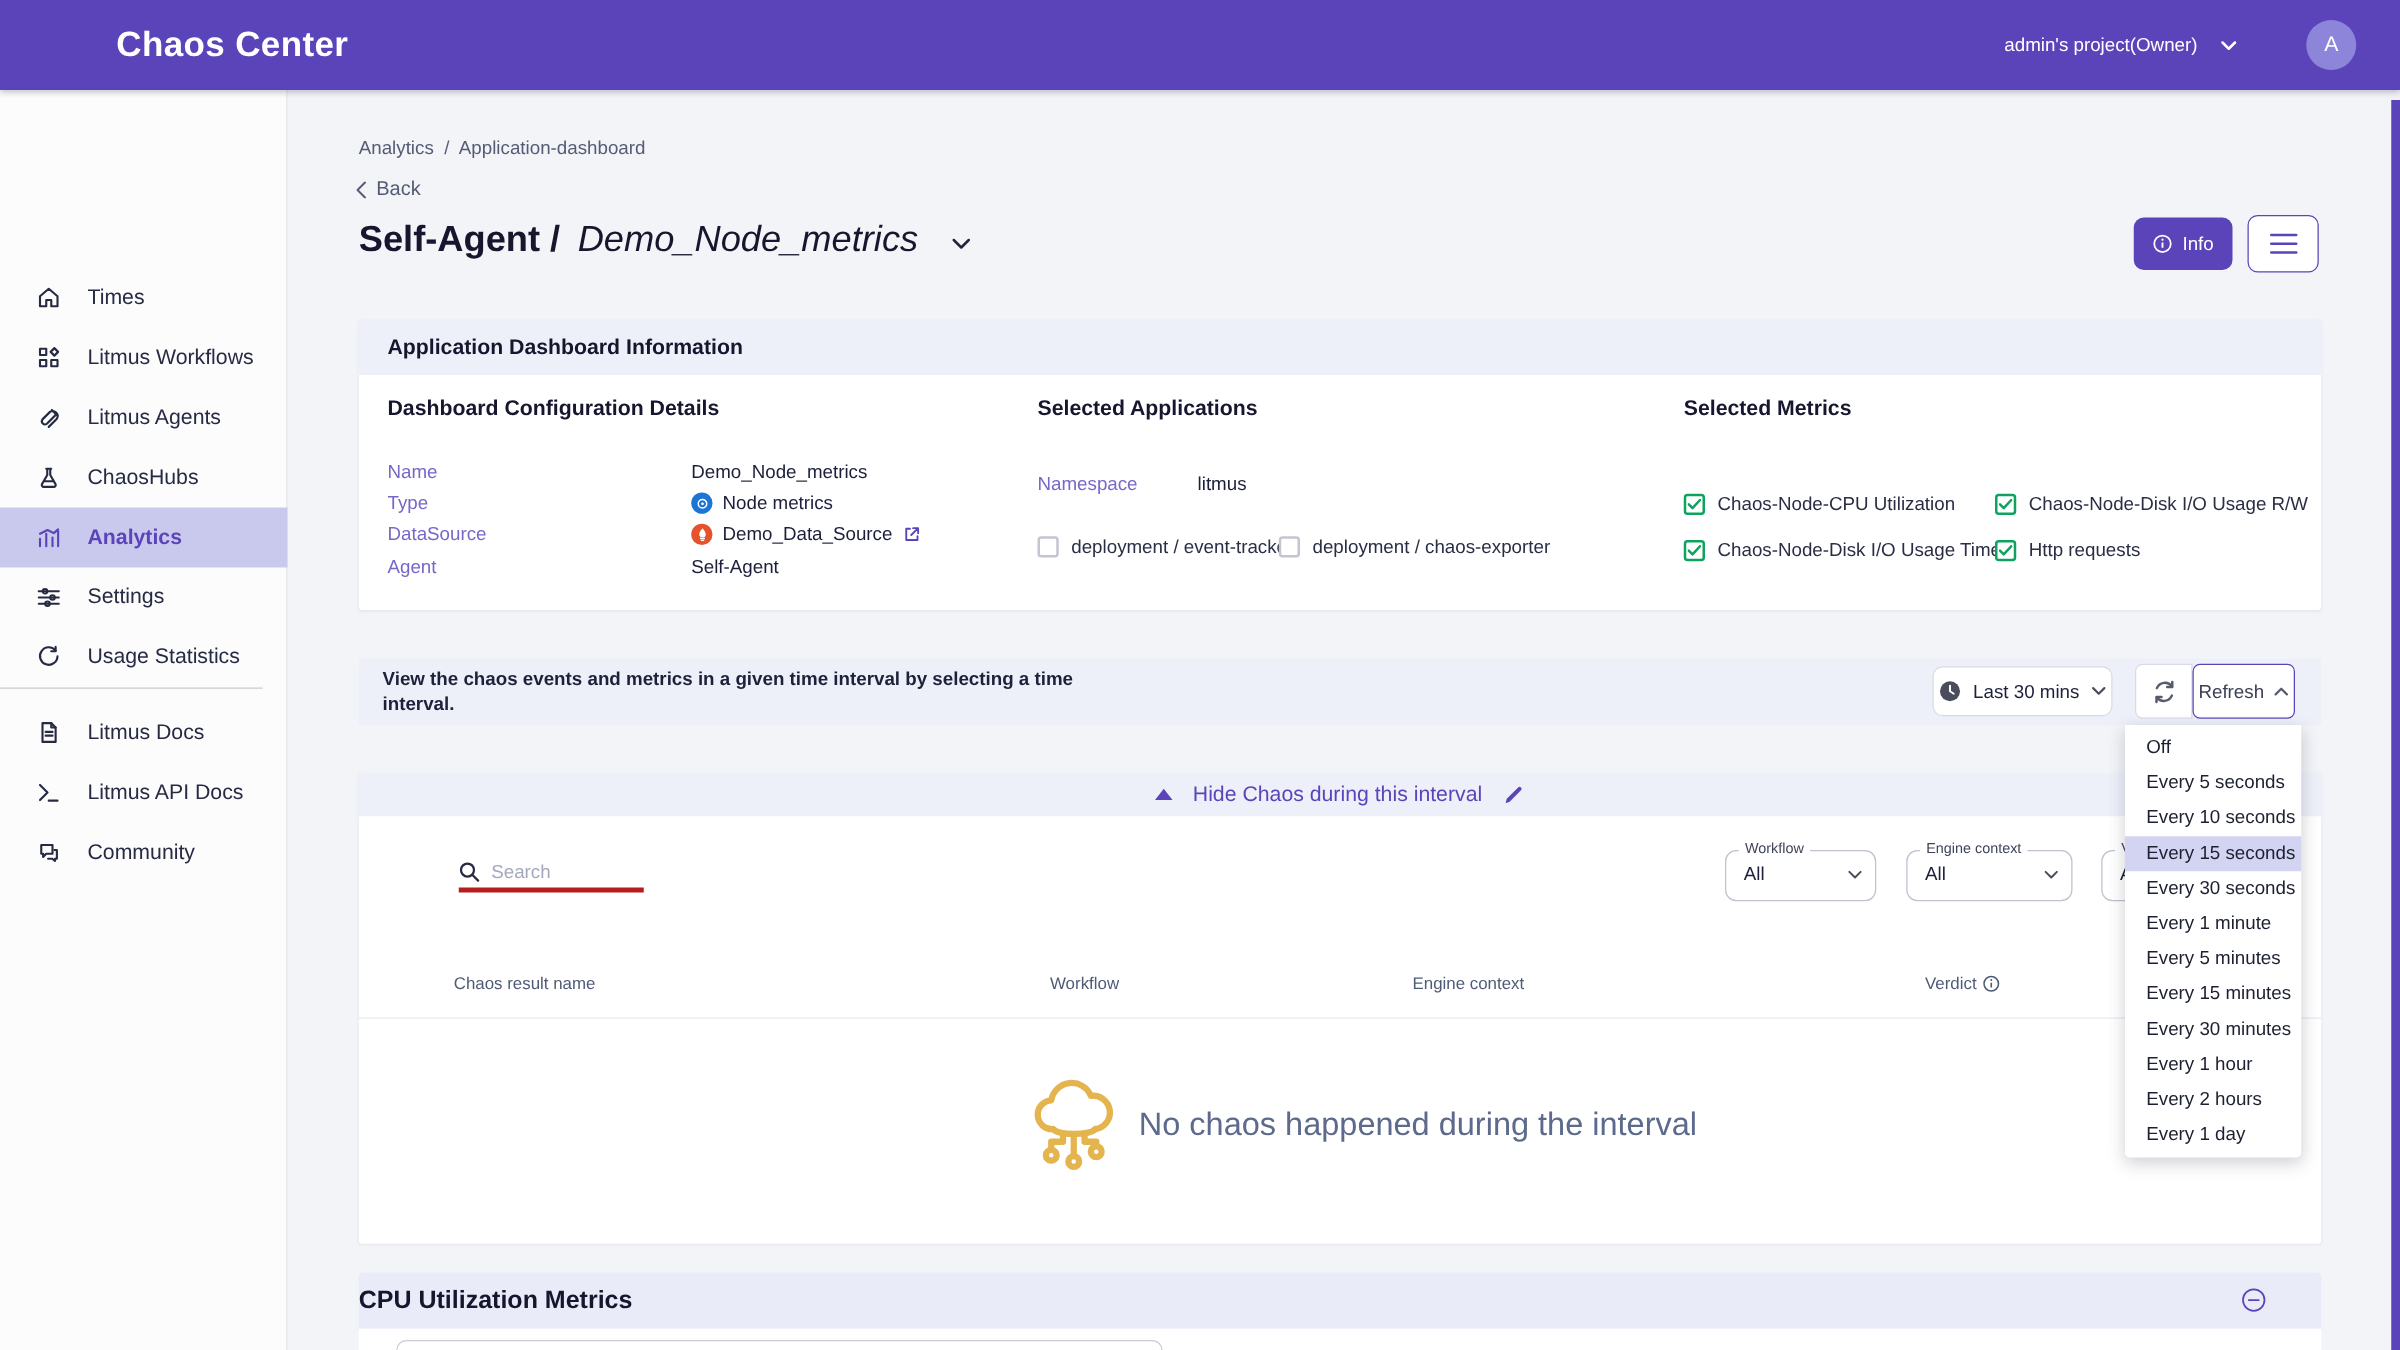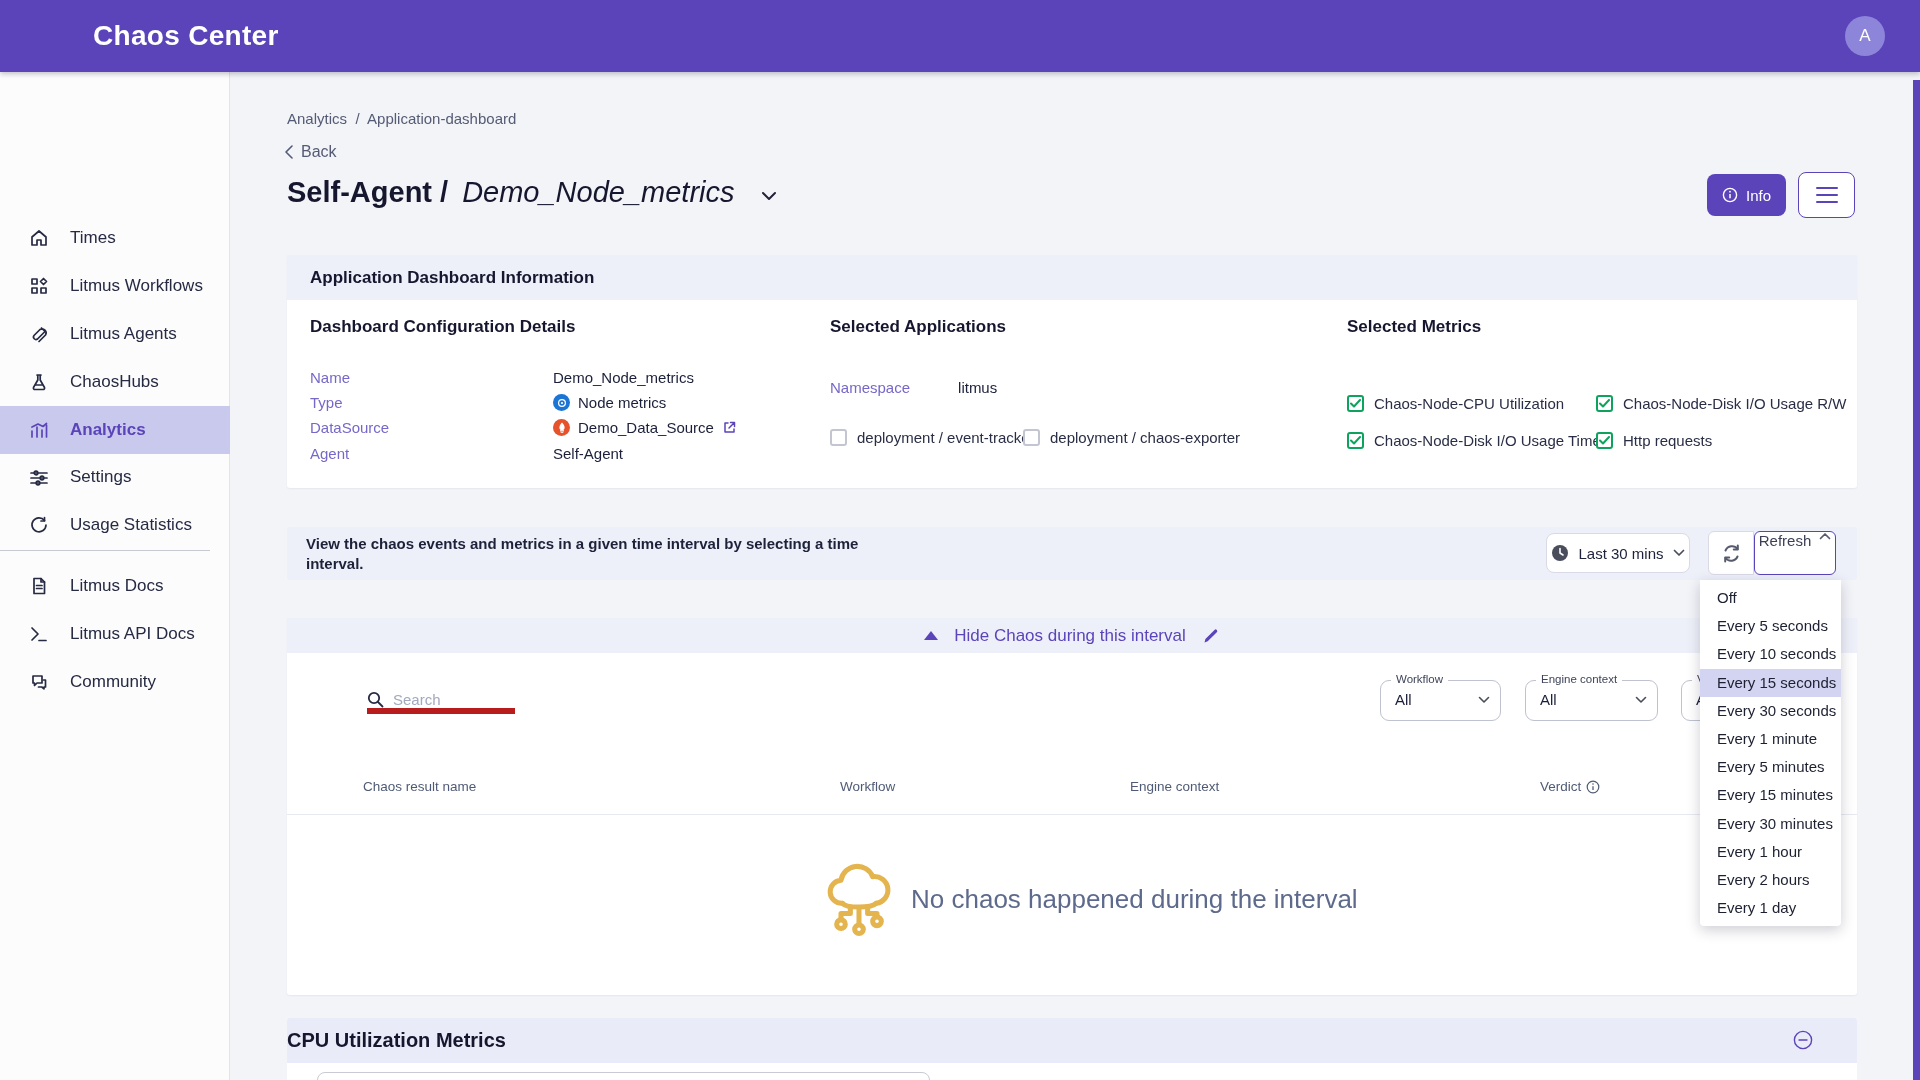--- a/index.html
+++ b/index.html
@@ -65,34 +65,34 @@
   .chk-box.checked { border-color:#0da35f; display:flex; align-items:center; justify-content:center; }
 
   
   .interval-bar { position:absolute; left:287px; top:527px; width:1570px; height:53px; background:#edf0f9; z-index:4; border-radius:3px; }
   .interval-text { position:absolute; left:19px; top:7px; width:560px; font-size:15px; font-weight:700; color:#1d2139; line-height:20px; }
   .timebtn { position:absolute; left:1259px; top:6px; width:144px; height:40px; background:#fff; border:1px solid #d9dae5; border-radius:8px;
              display:flex; align-items:center; justify-content:center; gap:9px; font-size:15px; color:#1d2139; cursor:pointer; }
   .refresh-icon-btn { position:absolute; left:1421px; top:4px; width:46px; height:44px; background:#fff; border:1px solid #d9dae5;
              border-radius:6px 0 0 6px; display:flex; align-items:center; justify-content:center; cursor:pointer; }
   .refresh-btn { position:absolute; left:1467px; top:4px; width:82px; height:44px; background:#fff; border:1.6px solid #5b44ba;
-             border-radius:6px; display:flex; align-items:flex-start; justify-content:center; gap:8px; font-size:15px; color:#3c3f55; cursor:pointer; }
+             border-radius:6px; display:flex; align-items:center; justify-content:center; gap:8px; font-size:15px; color:#3c3f55; cursor:pointer; }
 
   
   .refresh-menu { position:absolute; left:1700px; top:580px; width:141px; background:#fff; z-index:25;
                   box-shadow:0 4px 14px rgba(30,30,60,.22); border-radius:0 0 4px 4px; padding:4px 0; }
   .rm-item { height:28.2px; line-height:28.2px; padding-left:17px; font-size:15px; color:#1c2030; cursor:pointer; white-space:nowrap; }
   .rm-item.selected { background:#d3d4f2; }
 
   
   .card2 { left:287px; top:618px; width:1570px; height:377px; z-index:4; }
   .hide-strip { position:absolute; left:0; top:0; width:100%; height:35px; background:#eef0f9; display:flex; align-items:center; justify-content:center; gap:16px; }
   .tri-up { width:0; height:0; border-left:7px solid transparent; border-right:7px solid transparent; border-bottom:9px solid #5b44ba; cursor:pointer; }
   .hide-label { font-size:17px; color:#5b44ba; cursor:pointer; }
-  .search-wrap { position:absolute; left:80px; top:66px; width:148px; border-bottom:6px solid #b91c1c; height:30px; display:flex; align-items:flex-end; gap:9px; }
+  .search-wrap { position:absolute; left:80px; top:66px; width:148px; border-bottom:4px solid #b91c1c; height:30px; display:flex; align-items:center; gap:9px; }
   .search-input { border:none; outline:none; width:110px; font-size:15px; color:#1b1f3a; background:transparent; font-family:"Liberation Sans",sans-serif; }
   .search-input::placeholder { color:#a3a9bd; }
   .msel { position:absolute; top:62px; height:41px; border:1px solid #bfc2cf; border-radius:9px; background:#fff; }
   .msel .msel-label { position:absolute; left:10px; top:-8px; background:#fff; padding:0 5px; font-size:11.5px; color:#3f4459; }
   .msel .msel-value { position:absolute; left:14px; top:10px; font-size:15px; color:#1b1f3a; }
   .msel .msel-caret { position:absolute; right:10px; top:15px; }
   .msel1 { left:1093px; width:121px; }
   .msel2 { left:1238px; width:133px; }
   .msel3 { left:1394px; width:130px; z-index:1; }
   .thead { position:absolute; top:161px; font-size:13.5px; color:#4f5b76; display:flex; align-items:center; gap:5px; }
@@ -109,20 +109,26 @@
   .cpu-body { position:absolute; left:287px; top:1063px; width:1570px; height:17px; background:#fff; z-index:4; }
   .cpu-inner-box { position:absolute; left:30px; top:9px; width:613px; height:40px; border:1px solid #c9cad3; border-radius:8px; background:#fff; }
 </style>
 </head>
 <body>
 
 <div id="app">
 
   <div class="topbar">
     <div class="brand">Chaos Center</div>
+    <div class="proj-wrap">
+      <span class="proj-label">admin's project(Owner)</span>
+      <svg width="14" height="9" viewBox="0 0 14 9">
+          <polyline points="2,2 7,7 12,2" fill="none" stroke="#fff" stroke-width="2" stroke-linecap="round" stroke-linejoin="round"></polyline>
+        </svg>
+    </div>
     <div class="avatar">
         <span>A</span>
       </div>
   </div>
 
   <div class="scrollbar-thumb"></div>
 
   <div class="sidebar">
 
     <div class="side-item" style="top:142px">

